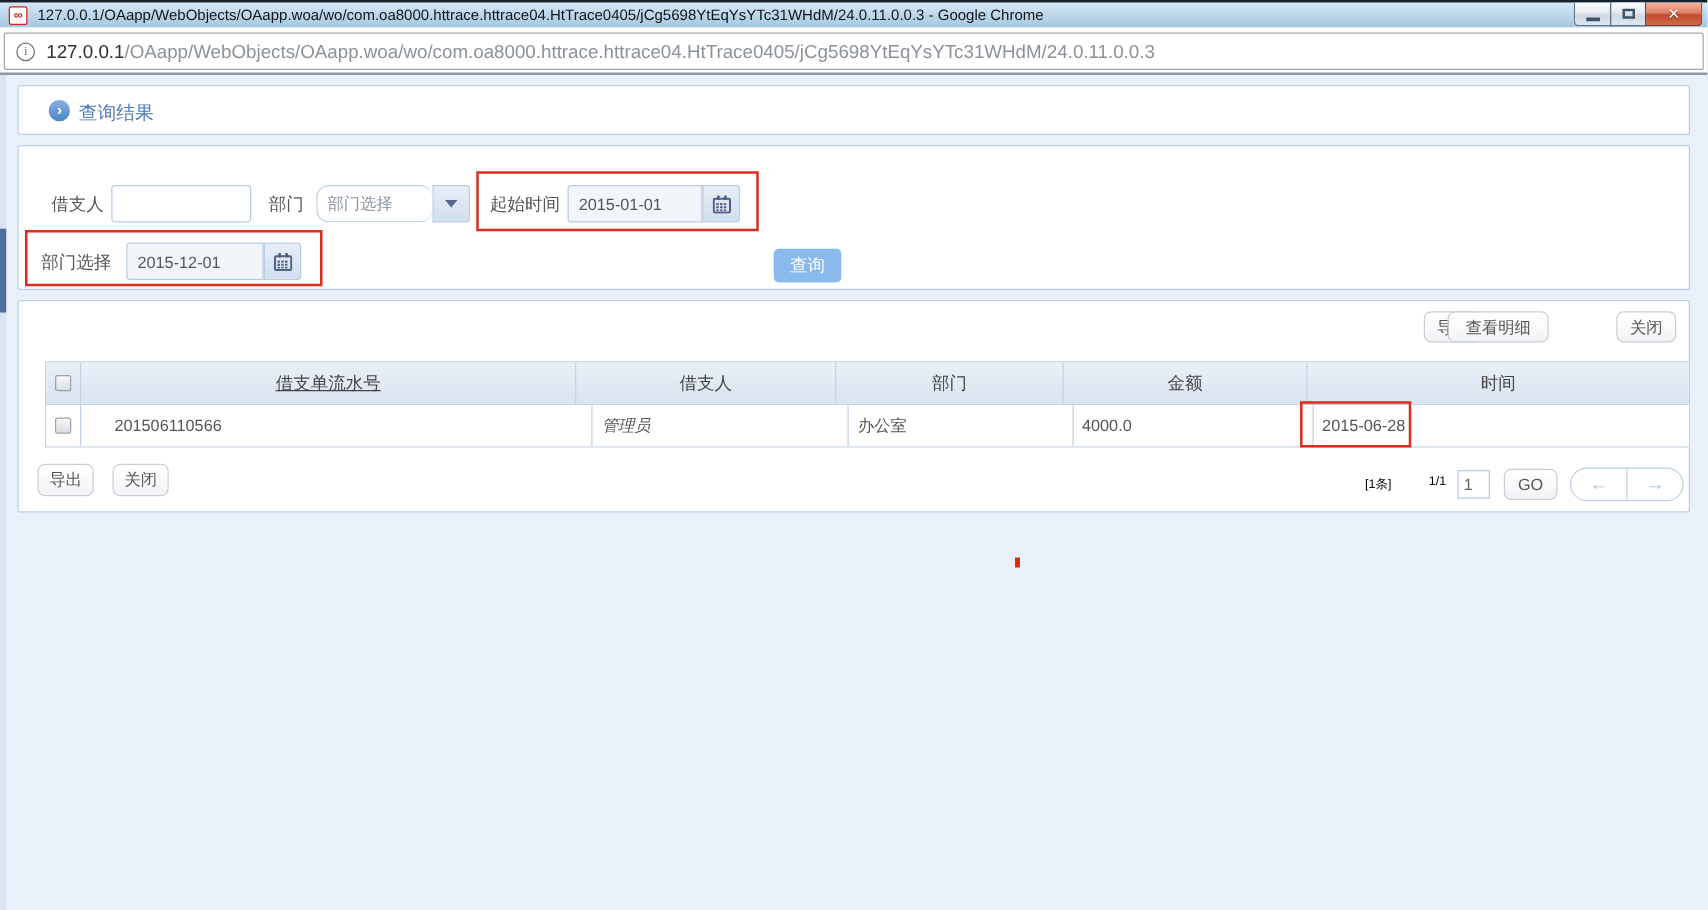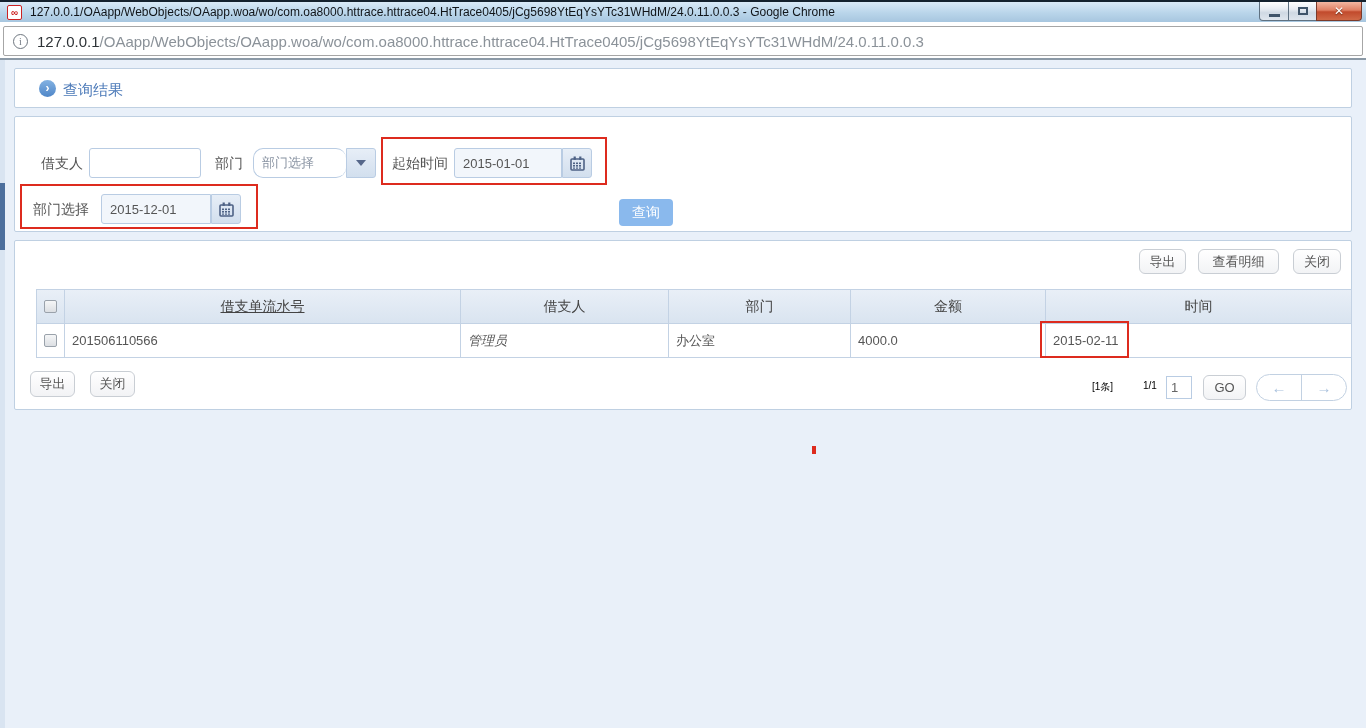--- a/index.html
+++ b/index.html
@@ -197,43 +197,43 @@
           <rect x="9" y="11.5" width="2" height="1.2"></rect>
       </g>
     </svg>
   </div>
   <button class="search-btn">查询</button>
 </div>
 
 <div class="panel panel-table"></div>
 
 <button class="white-btn" style="left:1139px; top:249px; width:47px; height:25px;">导出</button>
-<button class="white-btn" style="left:1198px; top:249px; width:81px; height:25px;">查看明细</button>
+<button class="white-btn" style="left:1158px; top:249px; width:81px; height:25px;">查看明细</button>
 <button class="white-btn" style="left:1293px; top:249px; width:48px; height:25px;">关闭</button>
 
 <div class="tbl">
   <div class="tbl-head">
     <div class="th cell-cb" style="width:28px;">
       <div class="checkbox"></div>
     </div>
     <div class="th" style="width:396px;text-decoration:underline;">借支单流水号</div>
     <div class="th" style="width:208px;">借支人</div>
     <div class="th" style="width:182px;">部门</div>
     <div class="th" style="width:195px;">金额</div>
     <div class="th" style="width:305px;">时间</div>
   </div>
   <div class="tbl-row">
     <div class="td cell-cb" style="width:28px;">
       <div class="checkbox"></div>
     </div>
-    <div class="td" style="width:396px;">201506110566</div>
+    <div class="td" style="width:396px;margin-left:20px;">201506110566</div>
     <div class="td" style="width:208px;font-style:italic;">管理员</div>
     <div class="td" style="width:182px;">办公室</div>
     <div class="td" style="width:195px;">4000.0</div>
-    <div class="td" style="width:305px;">2015-02-11</div>
+    <div class="td" style="width:305px;">2015-06-28</div>
   </div>
 </div>
 
 <button class="white-btn" style="left:30px; top:371px; width:45px; height:26px;">导出</button>
 <button class="white-btn" style="left:90px; top:371px; width:45px; height:26px;">关闭</button>
 
 <div class="pg-text" style="left:1092px; top:380px;">[1条]</div>
 <div class="pg-text" style="left:1143px; top:380px;">1/1</div>
 <input class="pg-input" value="1" style="">
 <button class="white-btn" style="left:1203px; top:375px; width:43px; height:25px;">GO</button>

